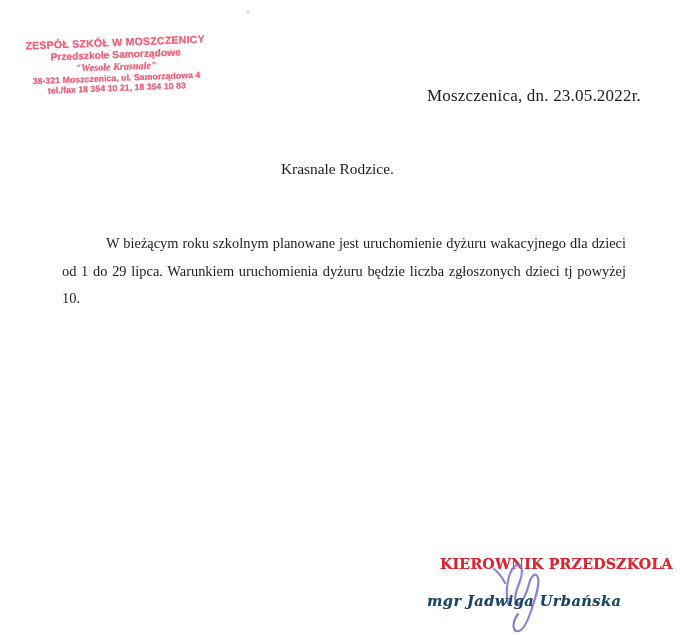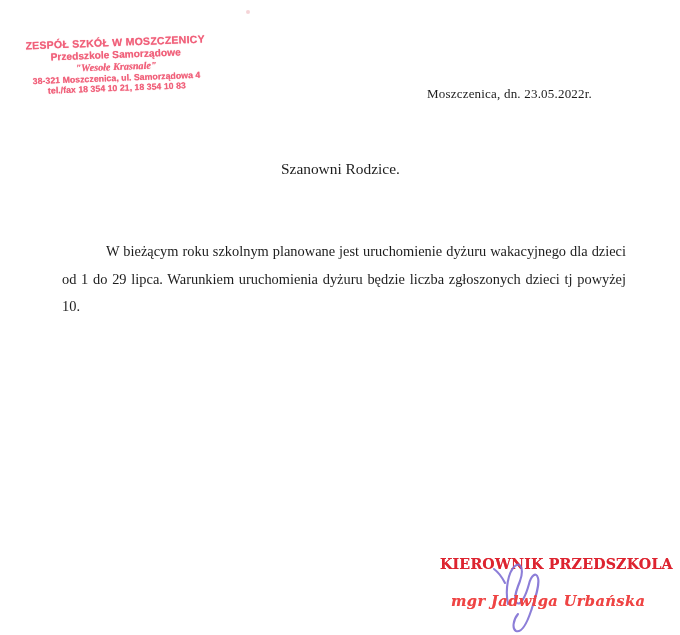--- a/index.html
+++ b/index.html
@@ -28,49 +28,49 @@
     user-select:none;
   }
   .stamp .l1{font-size:10.6px;font-weight:700;letter-spacing:.2px;}
   .stamp .l2{font-size:10.2px;font-weight:600;}
   .stamp .l3{font-size:10.2px;font-weight:700;font-style:italic;font-family:"Liberation Serif", serif;}
   .stamp .l4{font-size:8.8px;font-weight:600;}
   .stamp .l5{font-size:8.8px;font-weight:600;}
   
   .dateline{
     position:absolute;left:427px;top:86px;
-    font-size:13px;letter-spacing:.2px;
+    font-size:17px;letter-spacing:.2px;
   }
   
   .salutation{
     position:absolute;left:281px;top:160px;
     font-size:15.4px;
   }
   
   .body{
     position:absolute;left:62px;top:230px;width:564px;
     font-size:14.4px;line-height:27.5px;
     text-align:justify;
   }
-  .body p{margin:8px 0 7px 0;}
+  .body p{margin:0 0 7px 0;}
   .body p.indent{text-indent:44px;}
   
   .sig-title{
     position:absolute;left:440px;top:556px;
     font-family:"DejaVu Serif", serif;
     font-size:14.2px;font-weight:700;letter-spacing:.2px;
     color:#dd2430;
     text-shadow:0 0 .5px rgba(221,36,48,.6);
     transform:scaleY(1.05);
   }
   .sig-name{
-    position:absolute;left:451px;top:592px;
+    position:absolute;left:427px;top:592px;
     font-family:"DejaVu Serif", serif;
     font-size:14.6px;font-style:italic;font-weight:600;letter-spacing:.4px;
-    color:#ef4444;
+    color:#0c4a6e;
     text-shadow:0 0 .5px rgba(232,57,47,.55);
   }
   .sig-ink{
     position:absolute;left:483px;top:554px;width:70px;height:82px;
     pointer-events:none;
   }
   .sig-ink path{
     fill:none;stroke:#8070d4;stroke-width:2.1;
     stroke-linecap:round;stroke-linejoin:round;opacity:.9;
   }
@@ -85,21 +85,21 @@
   <div class="stamp">
     <div class="l1">ZESPÓŁ SZKÓŁ W MOSZCZENICY</div>
     <div class="l2">Przedszkole Samorządowe</div>
     <div class="l3">"Wesołe Krasnale"</div>
     <div class="l4">38-321 Moszczenica, ul. Samorządowa 4</div>
     <div class="l5">tel./fax 18 354 10 21,  18 354 10 83</div>
   </div>
 
   <div class="dateline">Moszczenica, dn. 23.05.2022r.</div>
 
-  <div class="salutation">Szanowni Rodzice.</div>
+  <div class="salutation">Krasnale Rodzice.</div>
 
   <div class="body">
     <p class="indent">W bieżącym roku szkolnym planowane jest uruchomienie dyżuru wakacyjnego dla dzieci od 1 do 29 lipca. Warunkiem uruchomienia dyżuru będzie liczba zgłoszonych dzieci tj powyżej 10.</p>
   </div>
 
   <div class="sig-title">KIEROWNIK PRZEDSZKOLA</div>
 
   <svg class="sig-ink" viewBox="0 0 70 82" aria-hidden="true">
     <path d="M 11 15 C 15 18, 19 23, 22 29"></path>
     <path d="M 25 50

